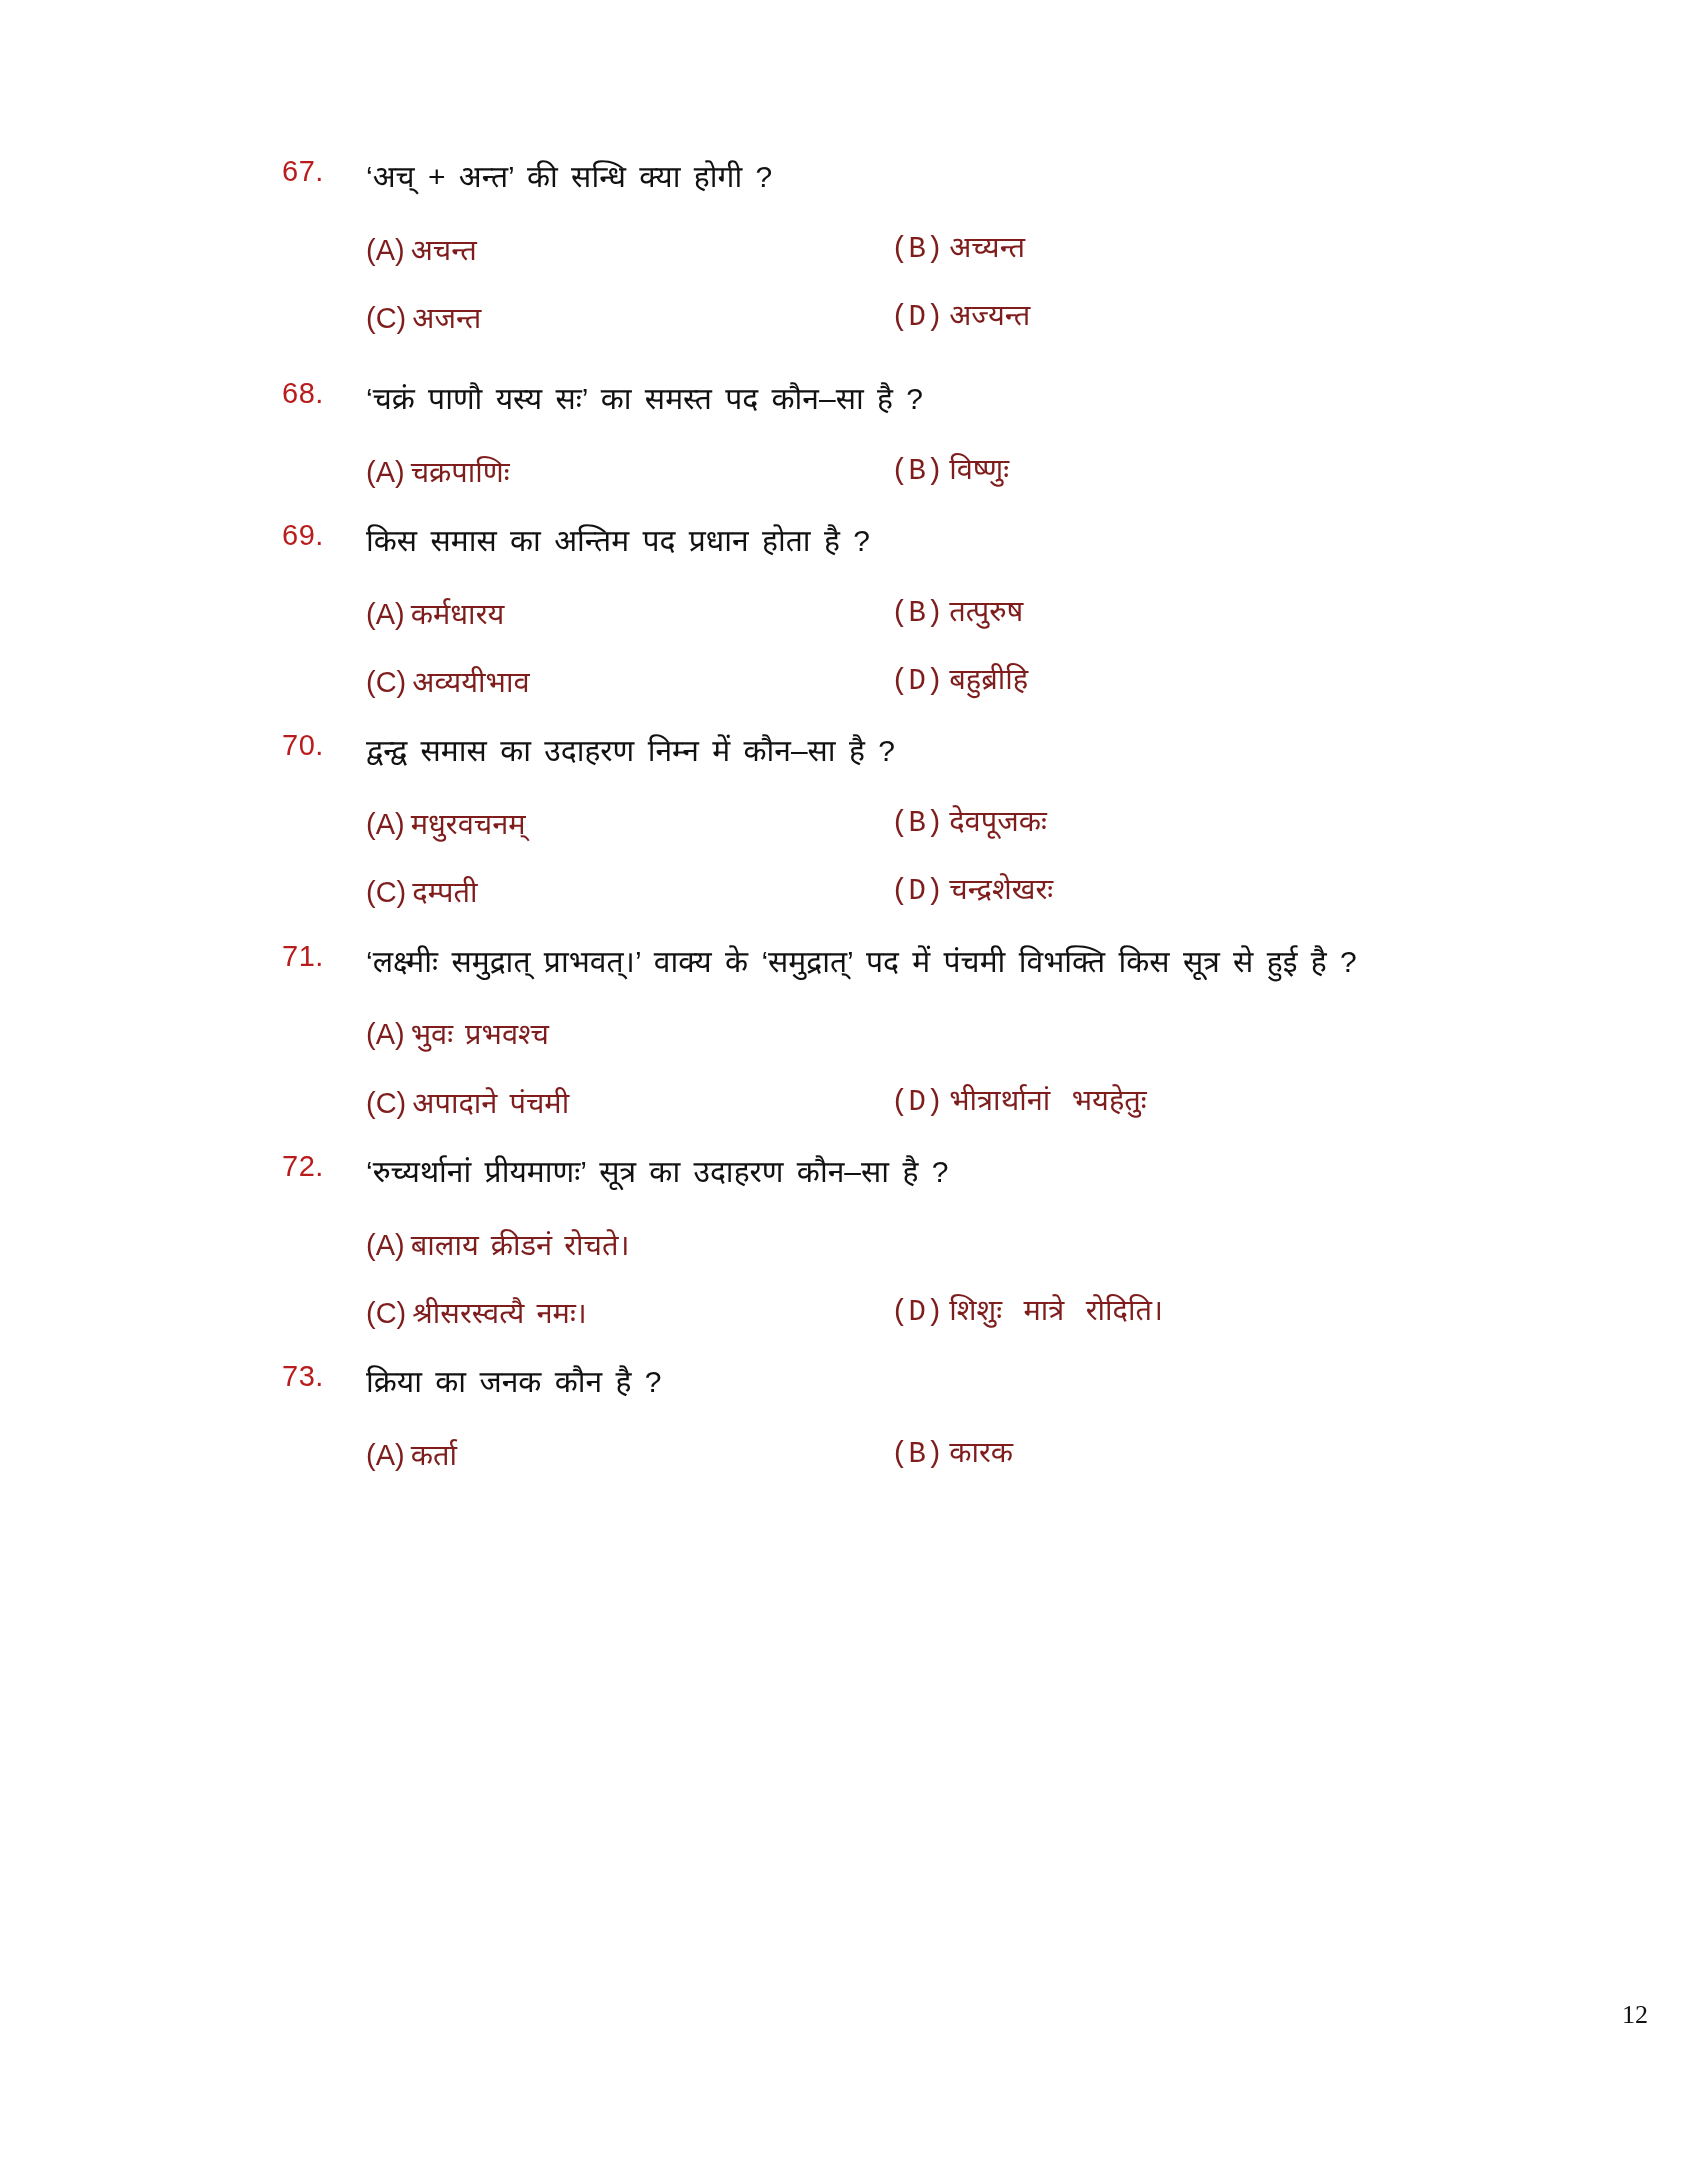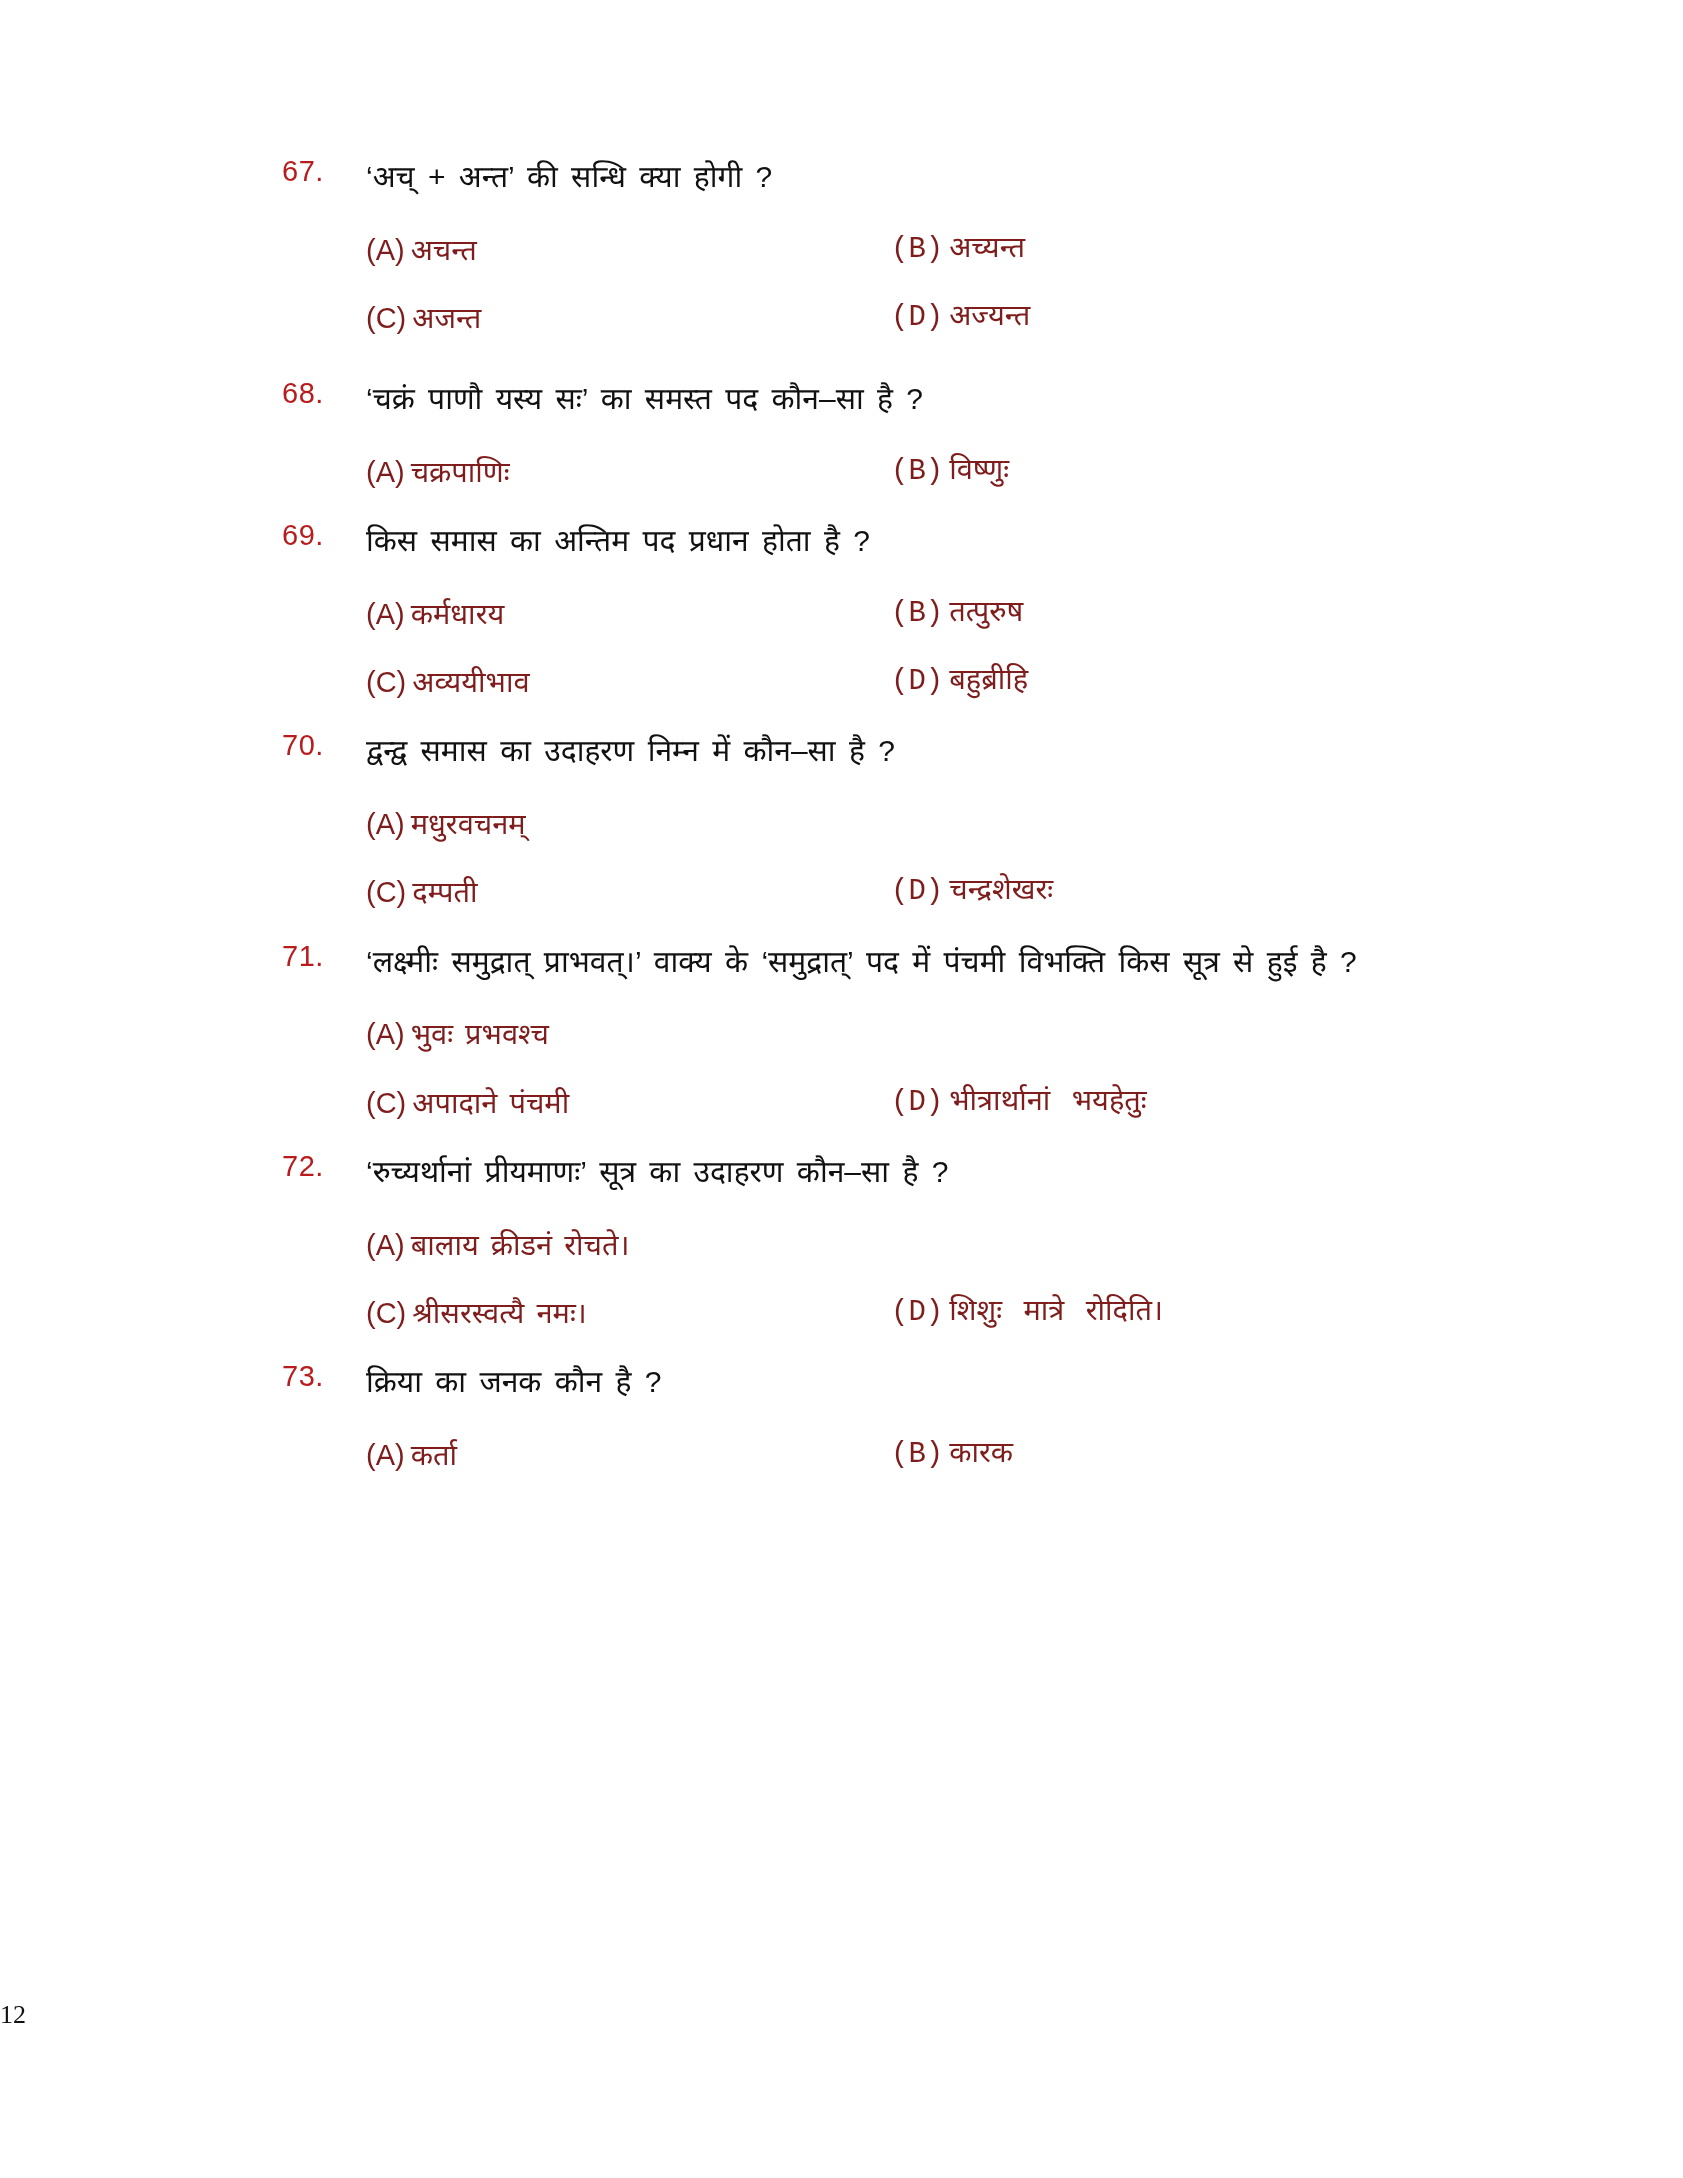--- a/index.html
+++ b/index.html
@@ -91,21 +91,21 @@
     margin-right: 6px;
   }
 
   .spacer-q67 { margin-bottom: 30px; }
 
   .footer {
     position: absolute;
     left: 0;
     top: 2000px;
     width: 1648px;
-    text-align: left;
+    text-align: right;
     font-size: 26px;
     color: #111;
     font-family: "Liberation Serif", "DejaVu Serif", serif;
   }
 </style>
 </head>
 <body>
 
 <div class="page">
   <div class="content">
@@ -180,20 +180,23 @@
     <div class="question-block">
       <div class="q-row">
         <div class="q-num">70.</div>
         <div class="q-text">द्वन्द्व समास का उदाहरण निम्न में कौन–सा है ?</div>
       </div>
       <div class="options">
         <div class="opt-row">
           <div class="opt opt-a">
             <span class="lbl">(A)</span><span>मधुरवचनम्</span>
           </div>
+          <div class="opt opt-b">
+            <span class="lbl">(B)</span><span>देवपूजकः</span>
+          </div>
         </div>
         <div class="opt-row">
           <div class="opt opt-c">
             <span class="lbl">(C)</span><span>दम्पती</span>
           </div>
           <div class="opt opt-d">
             <span class="lbl">(D)</span><span>चन्द्रशेखरः</span>
           </div>
         </div>
       </div>

